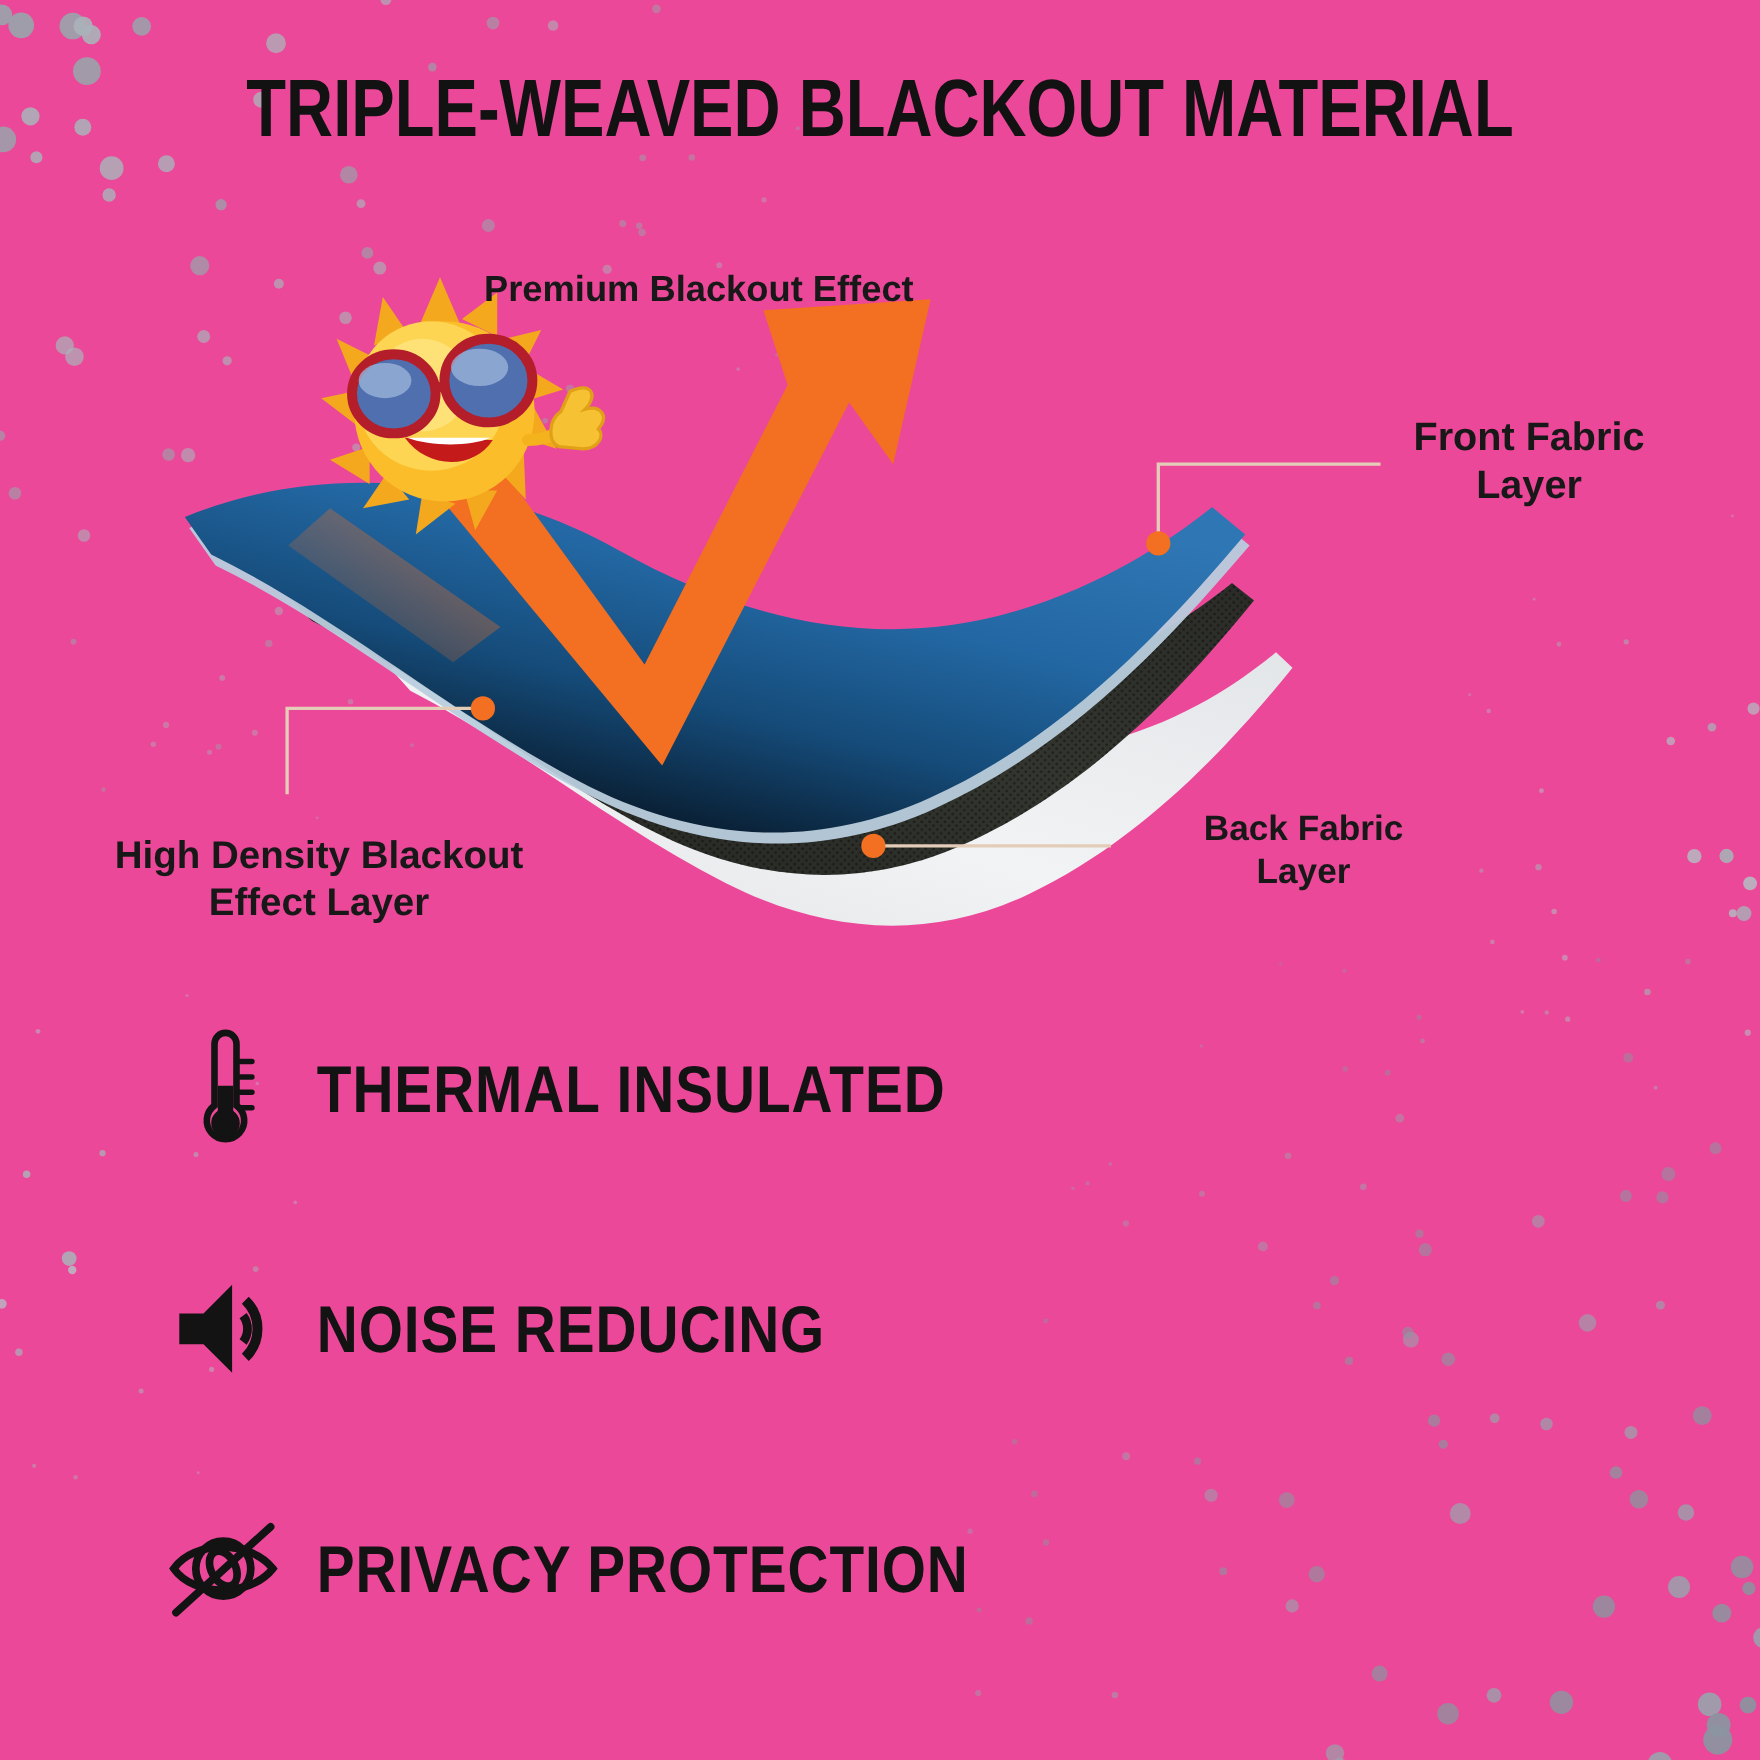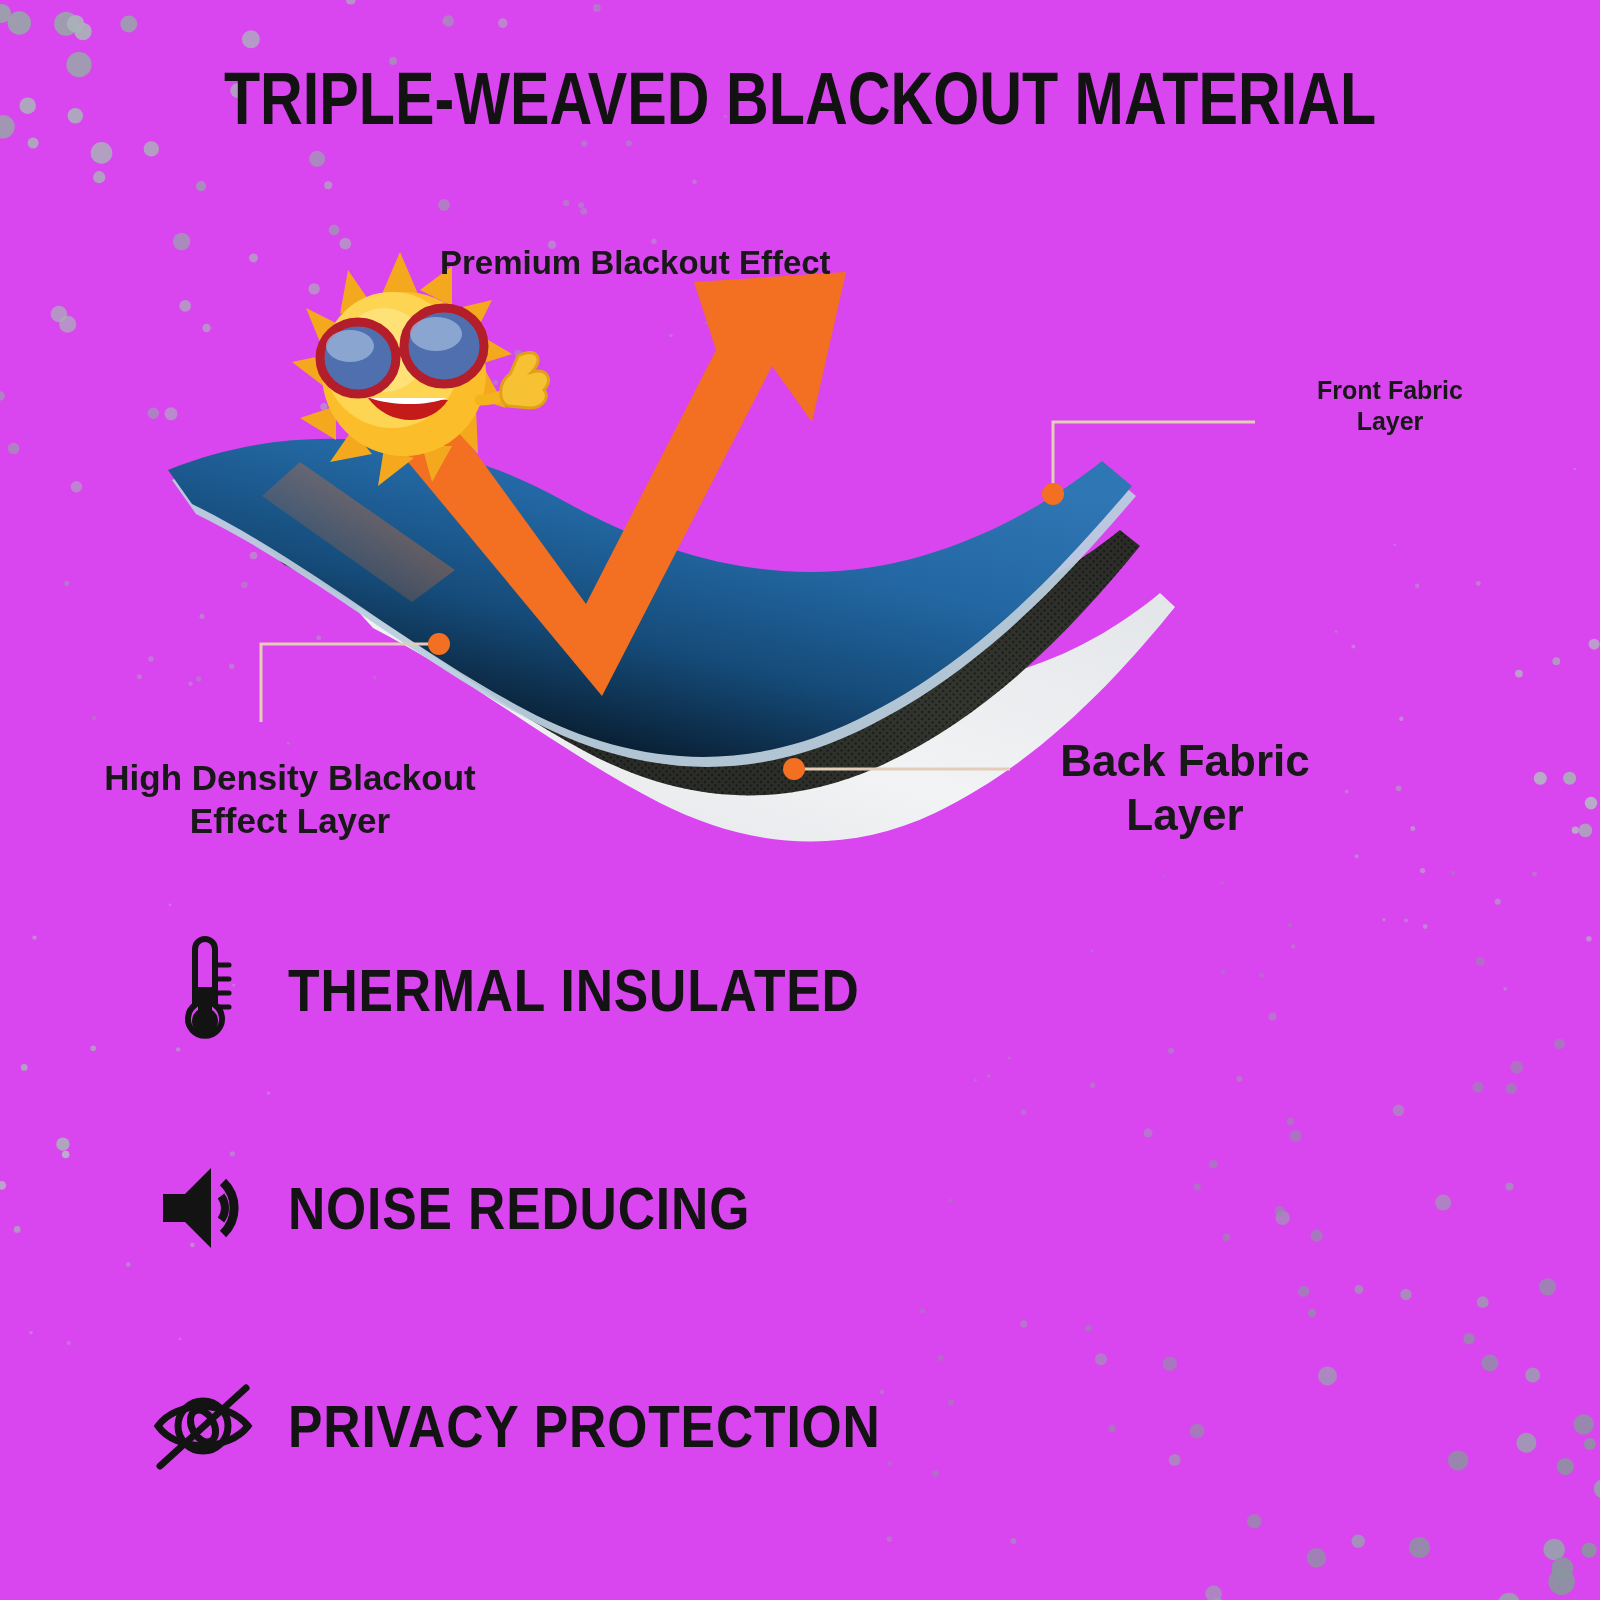--- a/index.html
+++ b/index.html
@@ -7,21 +7,21 @@
     padding: 0;
     background: #ffffff;
   }
   body {
     font-family: "Liberation Sans", sans-serif;
   }
   #page {
     position: relative;
     width: 1600px;
     height: 1600px;
-    background: #d946ef;
+    background: #ec4899;
     overflow: hidden;
   }
   #dots-layer {
     position: absolute;
     left: 0; top: 0;
     width: 1600px;
     height: 1600px;
     pointer-events: none;
   }
   #title {
@@ -62,27 +62,27 @@
     top: 243px;
     left: 440px;
     width: 470px;
     font-size: 33px;
     text-align: left;
   }
   #lbl-front {
     top: 375px;
     left: 1225px;
     width: 330px;
-    font-size: 25px;
+    font-size: 36px;
   }
   #lbl-back {
     top: 734px;
     left: 1020px;
     width: 330px;
-    font-size: 44px;
+    font-size: 32px;
   }
   #lbl-hd {
     top: 757px;
     left: 40px;
     width: 500px;
     font-size: 35px;
   }
 
   
   #features {

